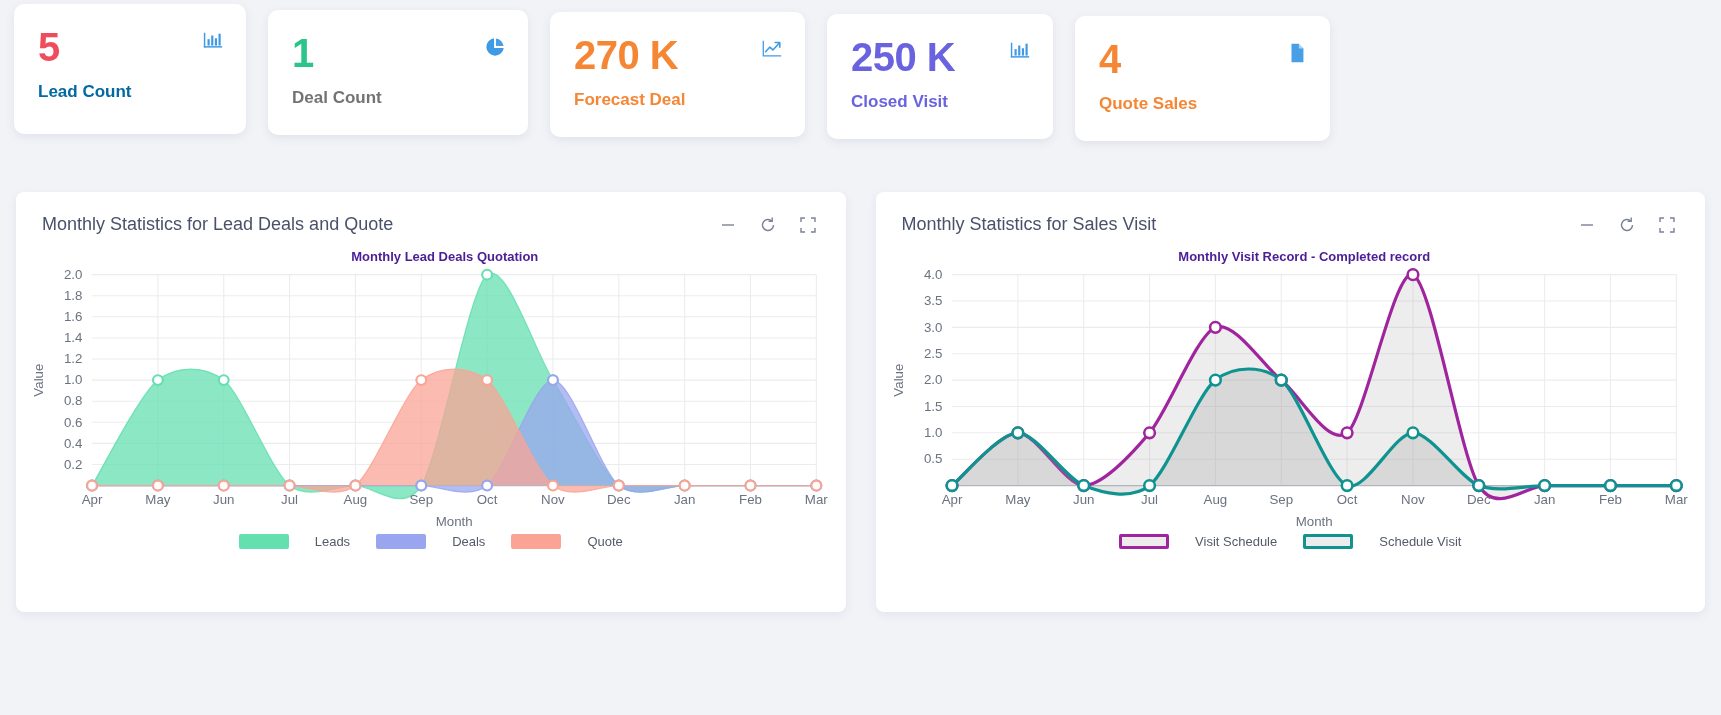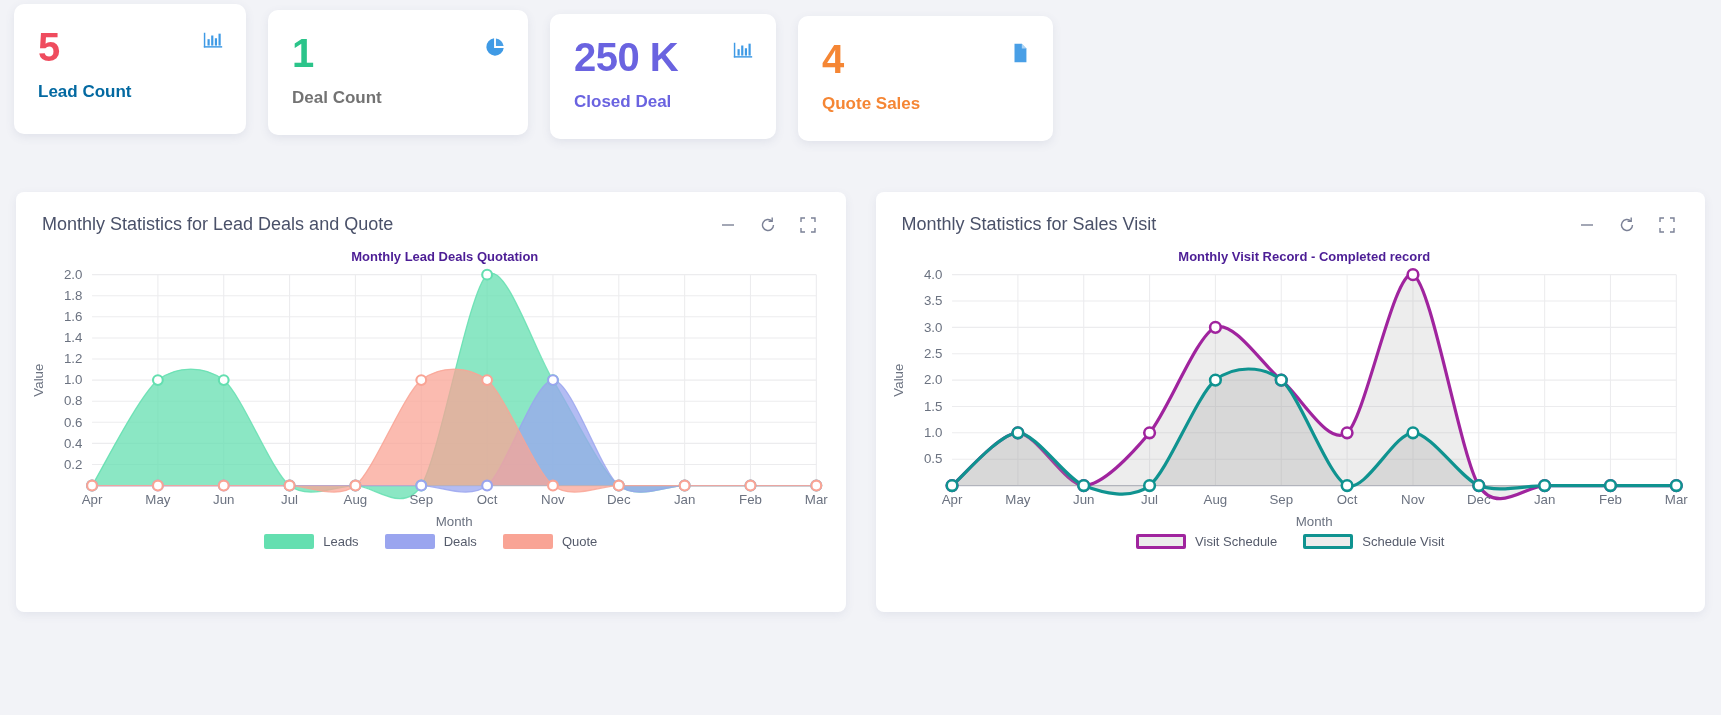--- a/index.html
+++ b/index.html
@@ -94,21 +94,21 @@
   }
   .plot { width: 100%; display: block; }
 
   .legend {
     display: flex;
     justify-content: center;
     align-items: center;
     gap: 26px;
     margin-top: 4px;
   }
-  .legend-item { display: flex; align-items: center; gap: 9px; }
+  .legend-item { display: flex; align-items: center; gap: 26px; }
   .legend-swatch-fill { width: 50px; height: 15px; border-radius: 2px; }
   .legend-swatch-line {
     width: 50px; height: 15px; border-radius: 2px;
     background: #ececec; border: 3px solid #000;
   }
   .legend-text { font-size: 13px; color: #555b6b; }
 
   .bottom-strip {
     height: 32px;
   }
@@ -134,33 +134,44 @@
     <div class="kpi-card" style="width: 260px; margin-top: 10px; margin-left: 22px; height: 125px;">
       <span class="kpi-icon">
         <svg viewBox="0 0 24 24" fill="currentColor">
           <path d="M11 2.5A9.5 9.5 0 1 0 21.5 13H11z"></path>
           <path d="M13 2.6V11h8.4A9.5 9.5 0 0 0 13 2.6z" opacity="0.95"></path>
         </svg>
       </span>
       <div class="kpi-value" style="color: rgb(43, 196, 138);">1</div>
       <div class="kpi-label" style="color: #737373;">Deal Count</div>
     </div>
+    <div class="kpi-card" style="width: 255px; margin-top: 12px; margin-left: 22px; height: 125px;">
+      <span class="kpi-icon">
+        <svg viewBox="0 0 24 24" fill="none" stroke="currentColor" stroke-width="1.7">
+          <path d="M2.5 3v16.5H22" stroke-width="1.4"></path>
+          <polyline points="5,15 9.5,10 13,13 20,5.5" stroke-linecap="round" stroke-linejoin="round"></polyline>
+          <polyline points="15.5,5 20.5,5 20.5,10" stroke-linecap="round" stroke-linejoin="round"></polyline>
+        </svg>
+      </span>
+      <div class="kpi-value" style="color: rgb(245, 134, 52);">270 K</div>
+      <div class="kpi-label" style="color: rgb(245, 134, 52);">Forecast Deal</div>
+    </div>
     <div class="kpi-card" style="width: 226px; margin-top: 14px; margin-left: 22px; height: 125px;">
       <span class="kpi-icon">
         <svg viewBox="0 0 24 24" fill="currentColor">
           <rect x="2" y="3" width="1.6" height="16"></rect>
           <rect x="2" y="17.6" width="20" height="1.6"></rect>
           <rect x="6" y="10" width="2.4" height="7"></rect>
           <rect x="10" y="6" width="2.4" height="11"></rect>
           <rect x="14" y="9" width="2.4" height="8"></rect>
           <rect x="18" y="4" width="2.4" height="13"></rect>
         </svg>
       </span>
       <div class="kpi-value" style="color: rgb(106, 99, 224);">250 K</div>
-      <div class="kpi-label" style="color: rgb(106, 99, 224);">Closed Deal</div>
+      <div class="kpi-label" style="color: rgb(106, 99, 224);">Closed Visit</div>
     </div>
     <div class="kpi-card" style="width: 255px; margin-top: 16px; margin-left: 22px; height: 125px;">
       <span class="kpi-icon">
         <svg viewBox="0 0 24 24" fill="currentColor">
           <path d="M6 2h8l5 5v15H6z" opacity="0.95"></path>
           <path d="M14 2v5h5" fill="#ffffff" opacity="0.55"></path>
         </svg>
       </span>
       <div class="kpi-value" style="color: rgb(245, 134, 52);">4</div>
       <div class="kpi-label" style="color: rgb(245, 134, 52);">Quote Sales</div>

